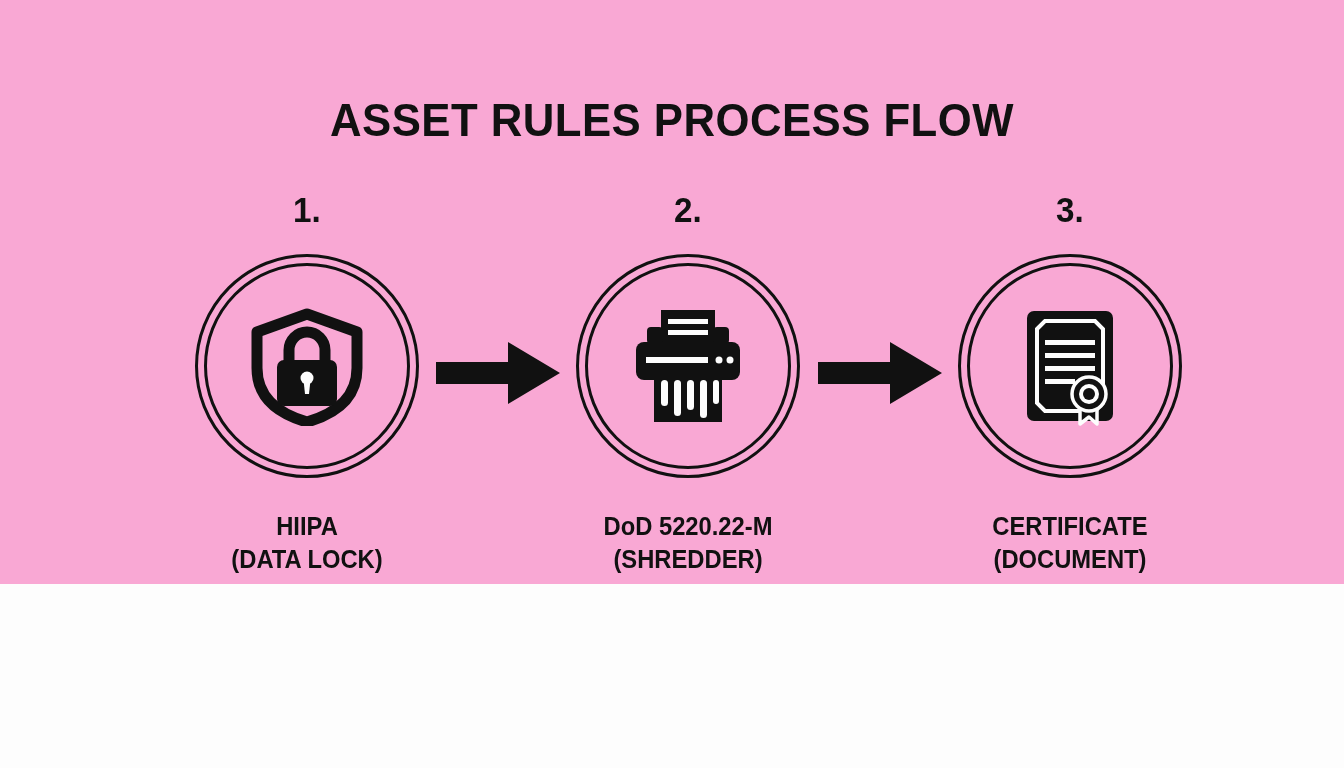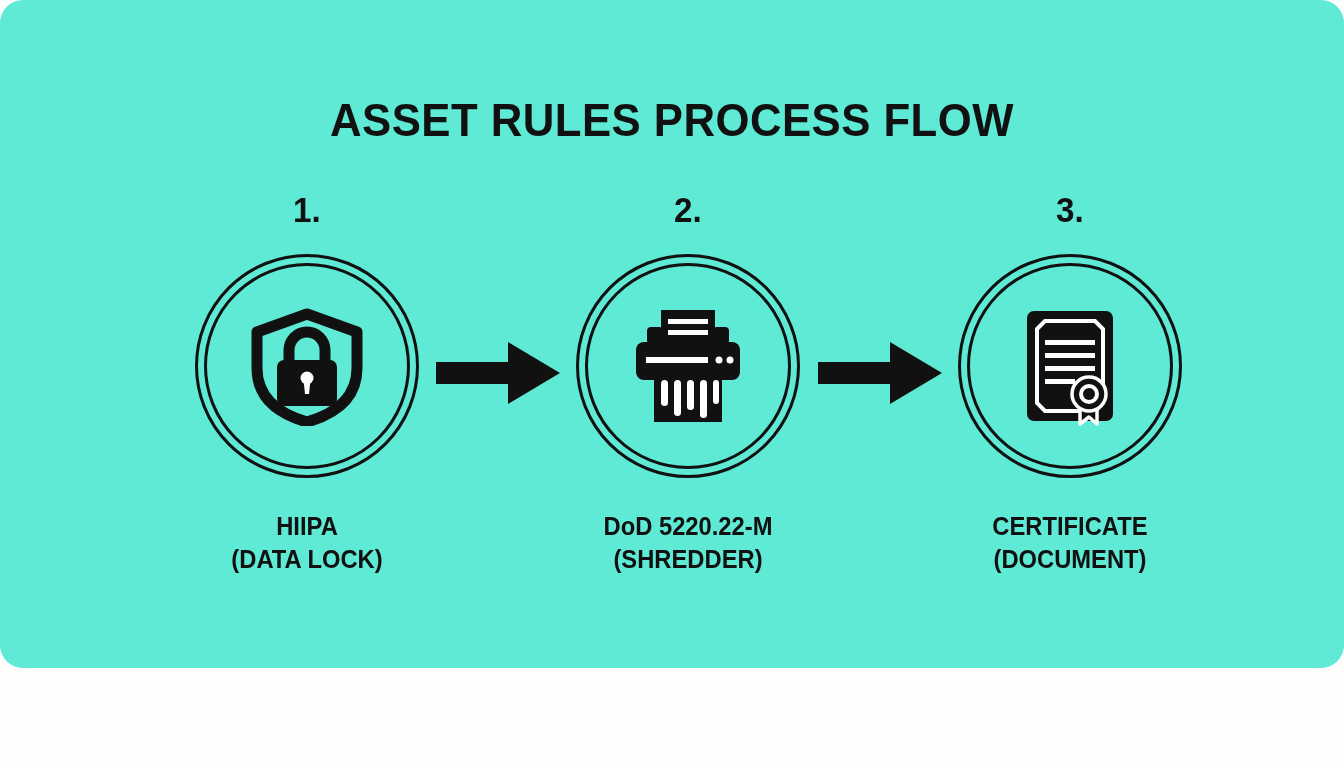--- a/index.html
+++ b/index.html
@@ -11,23 +11,22 @@
     width: 1344px;
     height: 768px;
     background: #fdfdfd;
     font-family: "Liberation Sans", sans-serif;
     color: #0d0d0d;
     overflow: hidden;
   }
   .canvas {
     position: relative;
     width: 1344px;
-    height: 668px;
-    background: #5eead4;
-    border-radius: 23px;
+    height: 584px;
+    background: #f9a8d4;
   }
 
   
   .title {
     position: absolute;
     top: 92px;
     left: 0;
     width: 1344px;
     text-align: center;
     font-family: "Liberation Sans", sans-serif;

